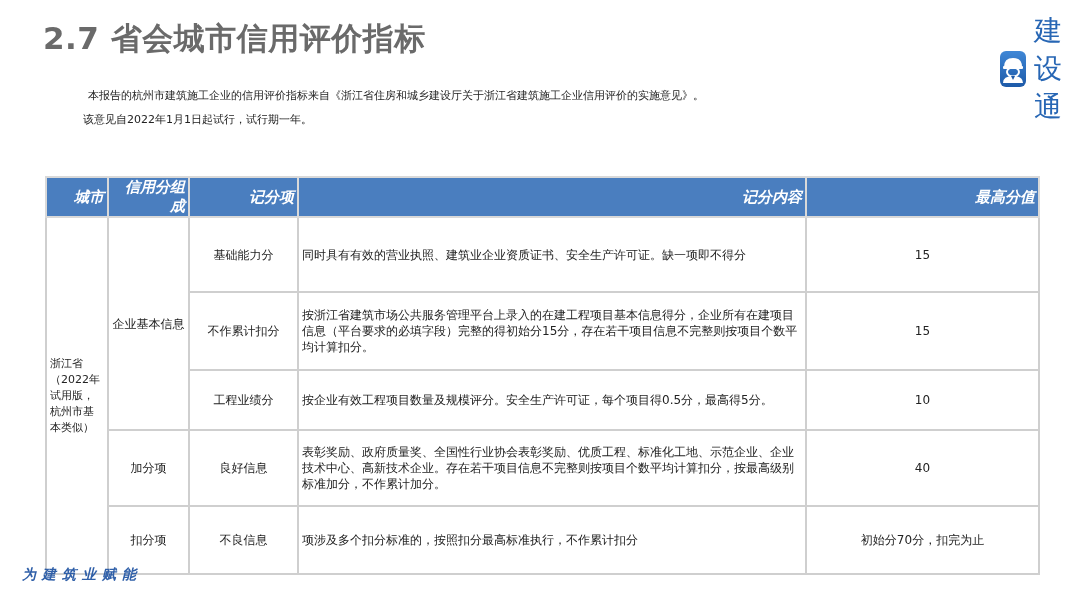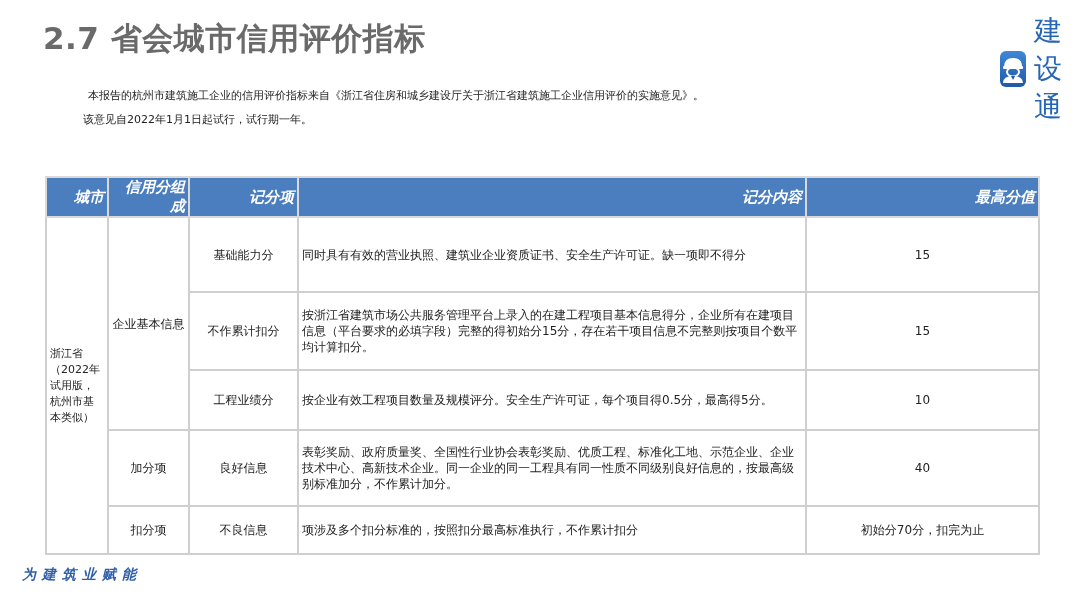--- a/index.html
+++ b/index.html
@@ -116,24 +116,24 @@
       <td class="center">15</td>
     </tr>
     <tr style="height:60px">
       <td class="center">工程业绩分</td>
       <td class="content">按企业有效工程项目数量及规模评分。安全生产许可证，每个项目得0.5分，最高得5分。</td>
       <td class="center">10</td>
     </tr>
     <tr style="height:76px">
       <td class="center">加分项</td>
       <td class="center">良好信息</td>
-      <td class="content">表彰奖励、政府质量奖、全国性行业协会表彰奖励、优质工程、标准化工地、示范企业、企业技术中心、高新技术企业。同一企业的同一工程具有同一性质不同级别良好信息的，按最高级别标准加分，不作累计加分。</td>
+      <td class="content">表彰奖励、政府质量奖、全国性行业协会表彰奖励、优质工程、标准化工地、示范企业、企业技术中心、高新技术企业。存在若干项目信息不完整则按项目个数平均计算扣分，按最高级别标准加分，不作累计加分。</td>
       <td class="center">40</td>
     </tr>
-    <tr style="height:48px">
+    <tr style="height:68px">
       <td class="center">扣分项</td>
       <td class="center">不良信息</td>
       <td class="content">项涉及多个扣分标准的，按照扣分最高标准执行，不作累计扣分</td>
       <td class="center">初始分70分，扣完为止</td>
     </tr>
   </tbody>
 </table>
 
 <div class="footer-slogan">为建筑业赋能</div>
 

